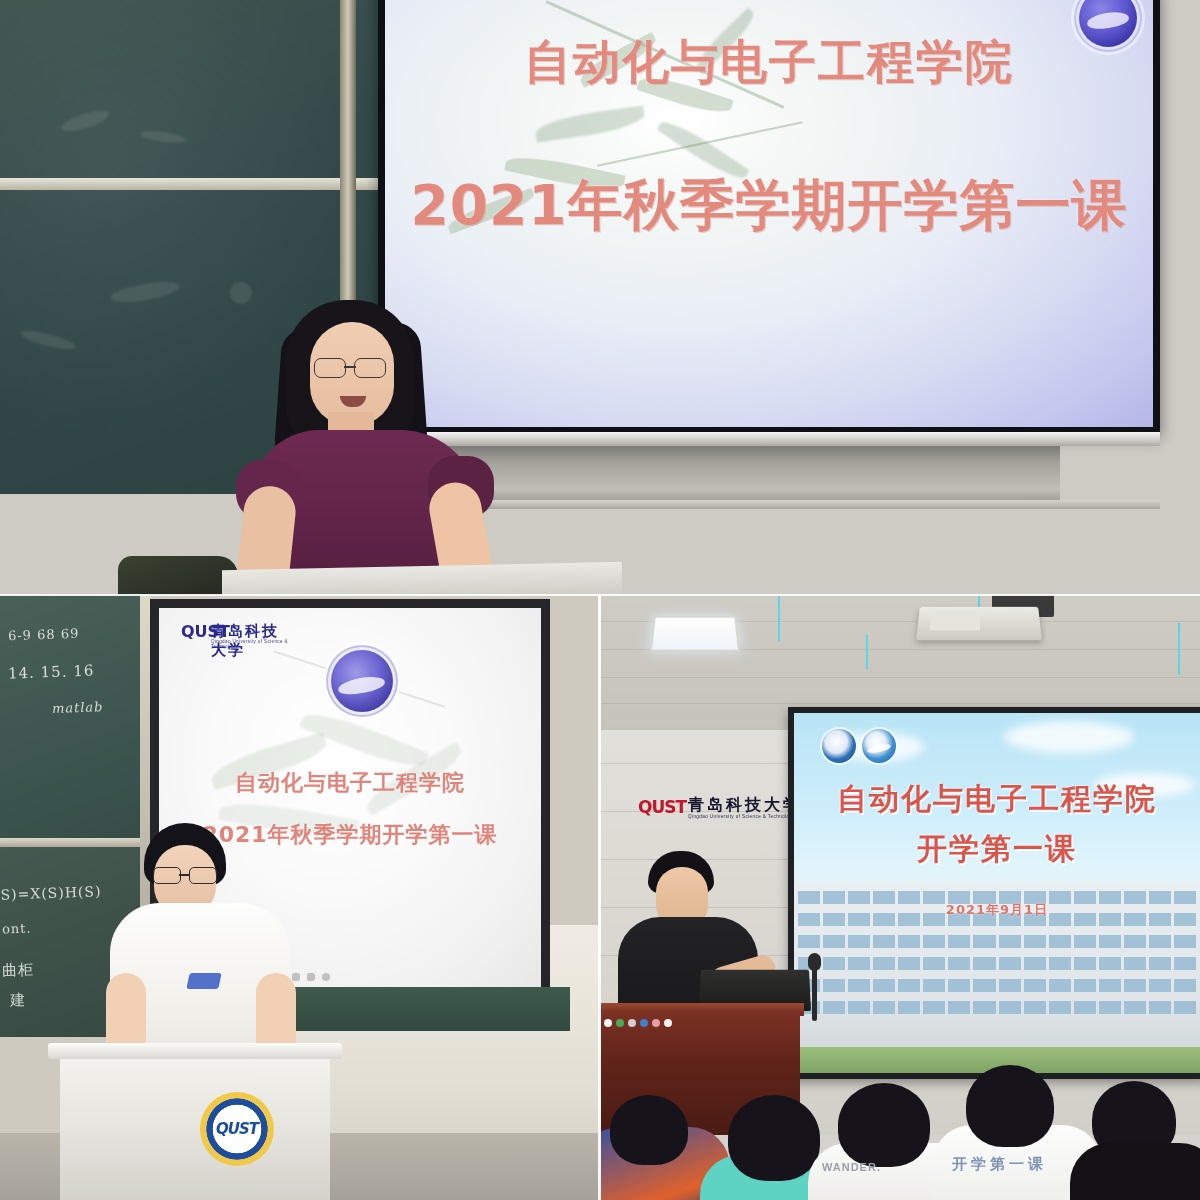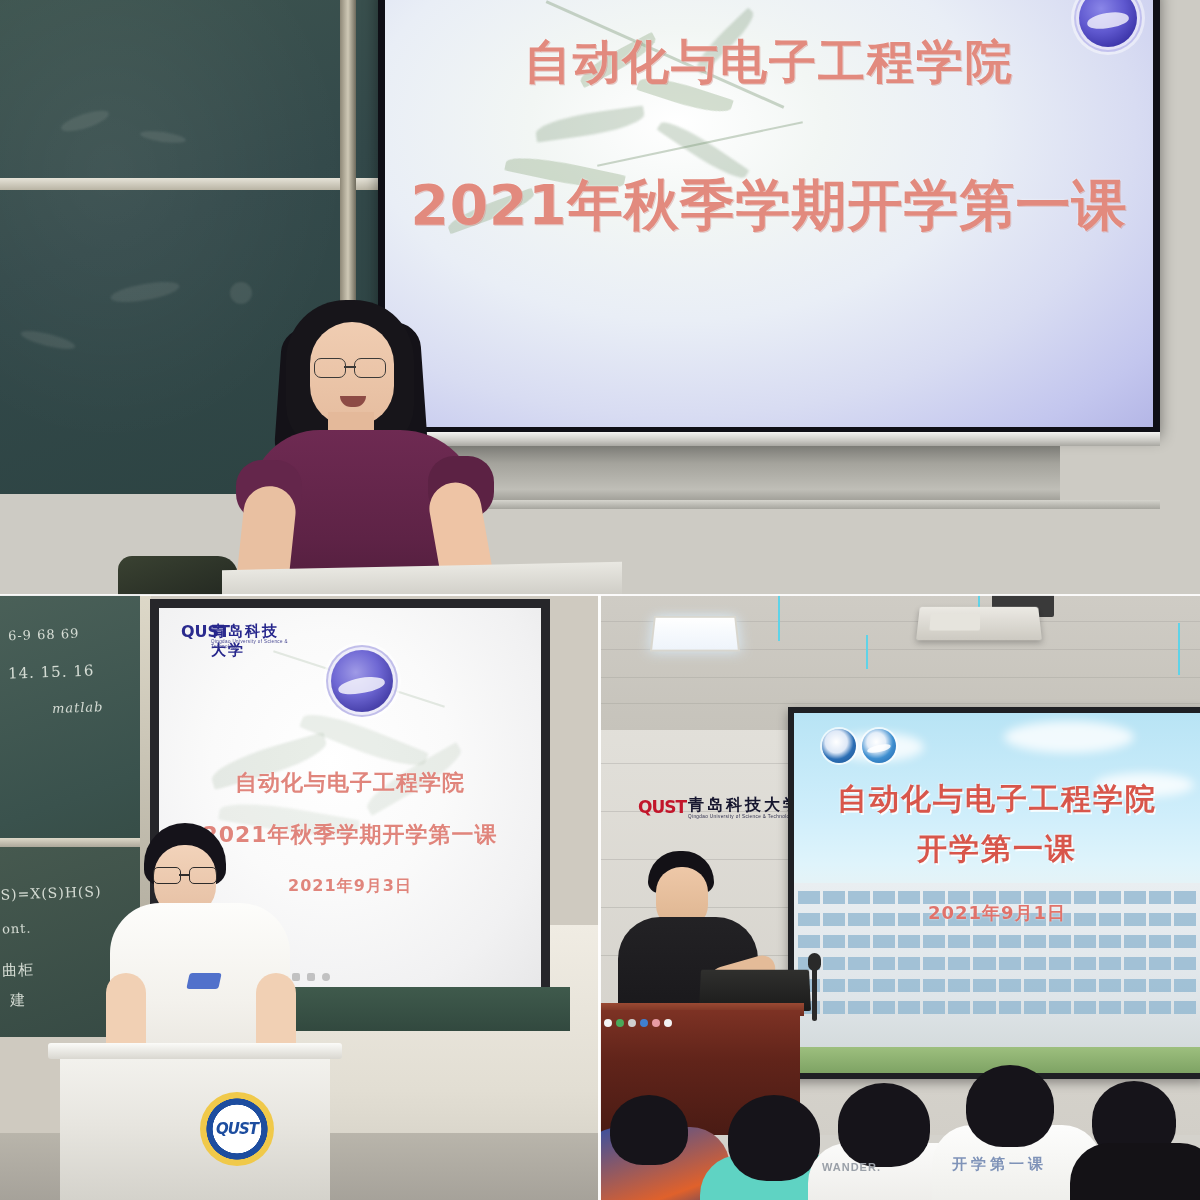--- a/index.html
+++ b/index.html
@@ -189,21 +189,21 @@
   .br-win-row span{flex:1;background:#8fb6cf;opacity:.78;}
   .br-lawn{position:absolute;left:0;bottom:0;width:100%;height:26px;background:linear-gradient(#9dbf7e,#7ea364);}
   .br-emb1,.br-emb2{position:absolute;top:16px;width:34px;height:34px;border-radius:50%;}
   .br-emb1{left:28px;background:radial-gradient(circle at 42% 38%,#ffffff 0%,#dfe9f7 38%,#2c6fb5 60%,#1b4f8c 100%);
     box-shadow:0 0 0 2px rgba(255,255,255,.7);}
   .br-emb2{left:68px;background:radial-gradient(circle at 42% 38%,#ffffff 0%,#e4eef9 32%,#3f8fd0 58%,#1d5ea6 100%);
     box-shadow:0 0 0 2px rgba(255,255,255,.7);}
   .br-emb2::after{content:"";position:absolute;left:14%;top:46%;width:72%;height:22%;background:rgba(255,255,255,.85);border-radius:50%;transform:rotate(-12deg);}
   .br-t1{position:absolute;width:100%;text-align:center;top:66px;font-size:30px;}
   .br-t2{position:absolute;width:100%;text-align:center;top:116px;font-size:30px;}
-  .br-t3{position:absolute;width:100%;text-align:center;top:188px;font-size:18px;}
+  .br-t3{position:absolute;width:100%;text-align:center;top:188px;font-size:13px;}
   .br-t1,.br-t2{color:#d8564b;font-weight:700;letter-spacing:2px;
     font-family:"DejaVu Sans","Liberation Sans",sans-serif;
     text-shadow:1.5px 1.5px 0 rgba(255,255,255,.85),-1px -1px 0 rgba(255,255,255,.5);}
   .br-t3{color:#e0726a;font-weight:700;letter-spacing:1px;font-family:"DejaVu Sans",sans-serif;
     text-shadow:0 0 2px rgba(255,255,255,.8);}
 
   
   .sp3{position:absolute;left:18px;top:256px;width:140px;height:180px;}
   .sp3-hair{position:absolute;left:30px;top:0;width:66px;height:42px;background:#131116;border-radius:34px 34px 12px 12px;}
   .sp3-face{position:absolute;left:38px;top:16px;width:52px;height:62px;background:linear-gradient(180deg,#eec8a8,#ddb48f);border-radius:25px 25px 24px 24px;}
@@ -324,21 +324,20 @@
 
         <div class="bl-qust">
           <span class="mk">QUST</span>
           <span class="cn">青岛科技大学</span>
           <span class="en">Qingdao University of Science &amp; Technology</span>
         </div>
         <div class="bl-emblem"></div>
 
         <div class="bl-t1">自动化与电子工程学院</div>
         <div class="bl-t2">2021年秋季学期开学第一课</div>
-        <div class="bl-t3">2021年9月3日</div>
 
         <div class="bl-toolbar">
           <span></span>
             <span style="border-radius:50%"></span>
             <span></span>
             <span></span>
             <span></span>
             <span style="border-radius:50%"></span>
         </div>
       </div>

